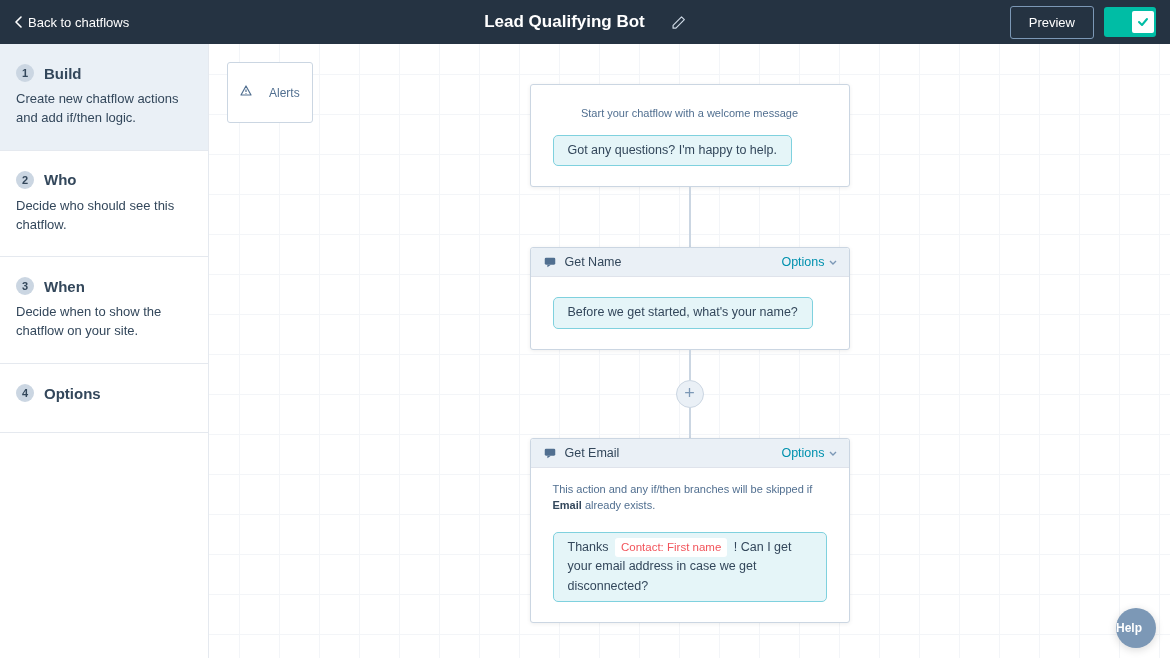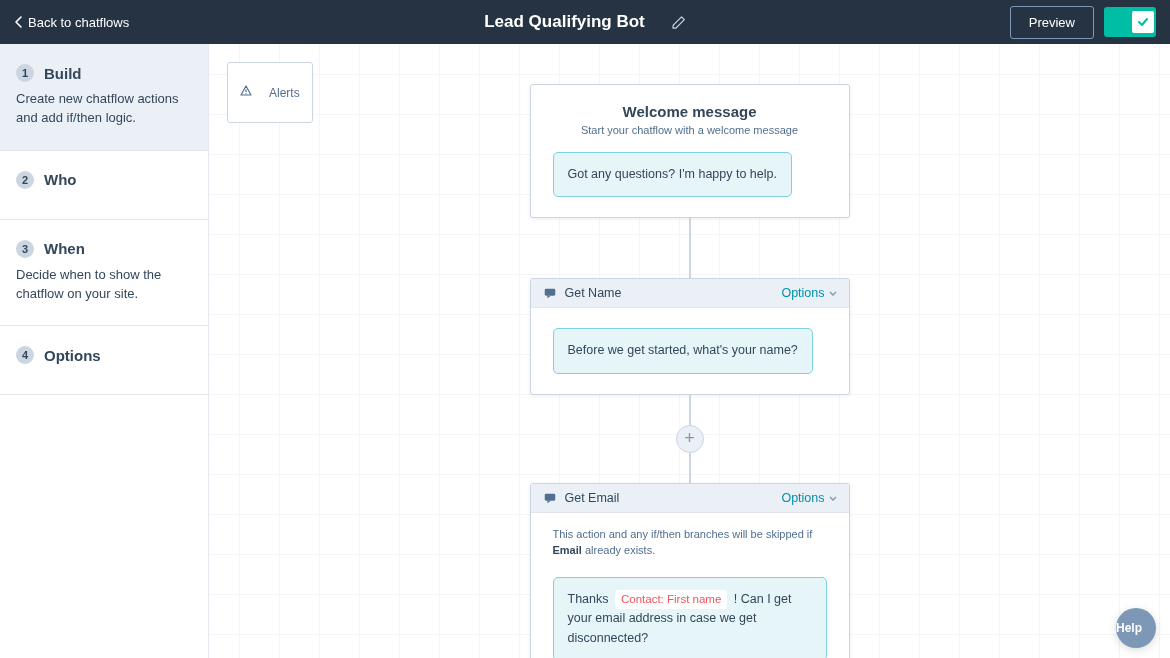--- a/index.html
+++ b/index.html
@@ -185,21 +185,21 @@
     margin-bottom: 0;
   }
   .node-welcome { text-align: center; padding: 18px 22px 20px 22px; }
   .welcome-title { font-size: 15px; font-weight: 700; color: #33475b; }
   .welcome-sub { font-size: 11px; color: #516f90; margin-top: 4px; margin-bottom: 16px; }
 
   .bubble {
     background: #e5f5f8;
     border: 1px solid #7fd1de;
     border-radius: 5px;
-    padding: 12px 14px;
+    padding: 5px 14px;
     font-size: 12.5px;
     color: #33475b;
     text-align: left;
     display: inline-block;
     max-width: 100%;
     line-height: 1.55;
   }
 
   .node-header {
     display: flex;
@@ -315,20 +315,21 @@
         <div class="step-num">1</div>
         <div class="step-title">Build</div>
       </div>
       <div class="step-desc">Create new chatflow actions and add if/then logic.</div>
     </div>
     <div class="step">
       <div class="step-head">
         <div class="step-num">2</div>
         <div class="step-title">Who</div>
       </div>
+      <div class="step-desc">Decide who should see this chatflow.</div>
     </div>
     <div class="step">
       <div class="step-head">
         <div class="step-num">3</div>
         <div class="step-title">When</div>
       </div>
       <div class="step-desc">Decide when to show the chatflow on your site.</div>
     </div>
     <div class="step">
       <div class="step-head">
@@ -348,21 +349,20 @@
             <circle cx="6" cy="8.5" r="0.6" fill="#516f90"></circle>
           </svg>
       </span>
       <span>Alerts</span>
     </div>
 
 
     <div class="flow">
 
       <div class="node node-welcome">
-        <div class="welcome-title">Welcome message</div>
         <div class="welcome-sub">Start your chatflow with a welcome message</div>
         <div style="text-align:left">
           <span class="bubble">Got any questions? I'm happy to help.</span>
         </div>
       </div>
 
       <div class="connector c60"></div>
 
       <div class="node">
         <div class="node-header">

